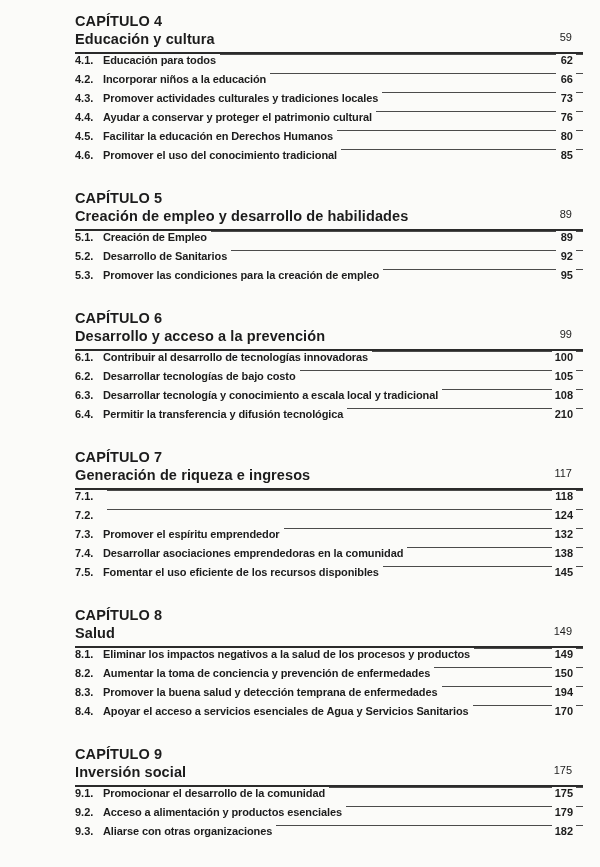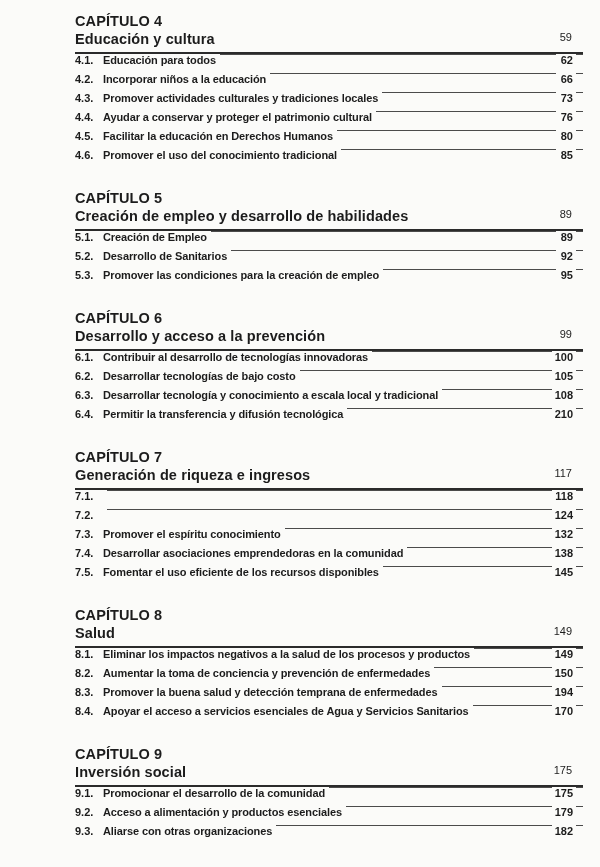--- a/index.html
+++ b/index.html
@@ -233,21 +233,21 @@
 
   <div class="entry">
     <span class="entry-num">7.2.</span>
     <span class="leader"></span>
     <span class="entry-page">124</span>
     <span class="tail"></span>
   </div>
 
   <div class="entry">
     <span class="entry-num">7.3.</span>
-    <span class="entry-title">Promover el espíritu conocimiento</span>
+    <span class="entry-title">Promover el espíritu emprendedor</span>
     <span class="leader"></span>
     <span class="entry-page">132</span>
     <span class="tail"></span>
   </div>
 
   <div class="entry">
     <span class="entry-num">7.4.</span>
     <span class="entry-title">Desarrollar asociaciones emprendedoras en la comunidad</span>
     <span class="leader"></span>
     <span class="entry-page">138</span>

